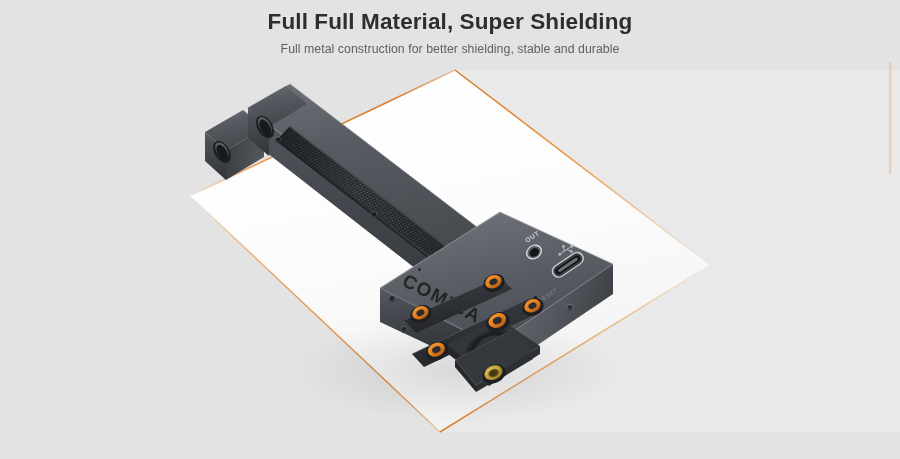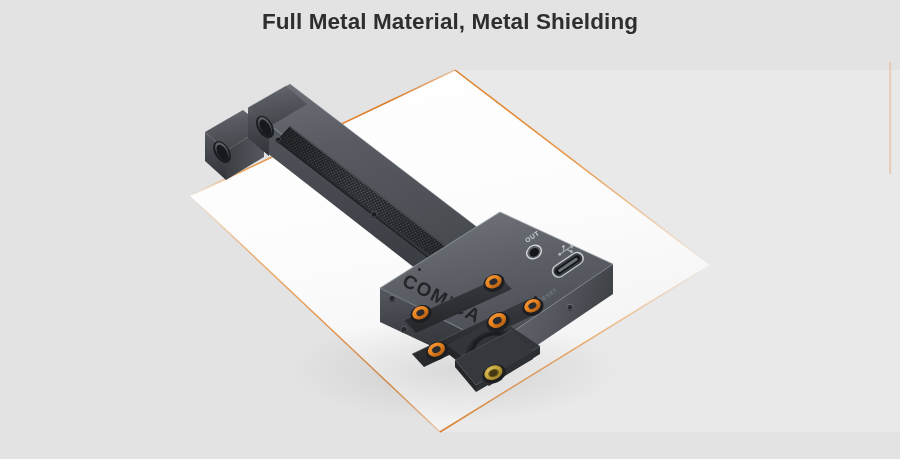--- a/index.html
+++ b/index.html
@@ -80,21 +80,22 @@
     <line x1="455" y1="70" x2="710" y2="265" stroke="url(#strokeTR)" stroke-width="1.5"></line>
     <line x1="190" y1="196" x2="440" y2="432" stroke="url(#strokeBL)" stroke-width="1.5"></line>
     <line x1="440" y1="432" x2="710" y2="265" stroke="url(#strokeBR)" stroke-width="1.5"></line>
 
     <rect x="889" y="62" width="2.2" height="112" fill="#e8b896" opacity=".55"></rect>
 
     <ellipse cx="455" cy="370" rx="165" ry="52" fill="url(#softShadow)"></ellipse>
   </svg>
 
   <div class="header">
-    <div class="title">Full Metal Material, Metal Shielding</div>
+    <div class="title">Full Full Material, Super Shielding</div>
+    <div class="subtitle">Full metal construction for better shielding, stable and durable</div>
   </div>
 
   <svg class="product" viewBox="0 0 900 459">
     <defs>
 
       <linearGradient id="railTop" x1="0" y1="0" x2="0.25" y2="1">
         <stop offset="0%" stop-color="#6e7278"></stop>
         <stop offset="35%" stop-color="#585c62"></stop>
         <stop offset="100%" stop-color="#44474c"></stop>
       </linearGradient>

